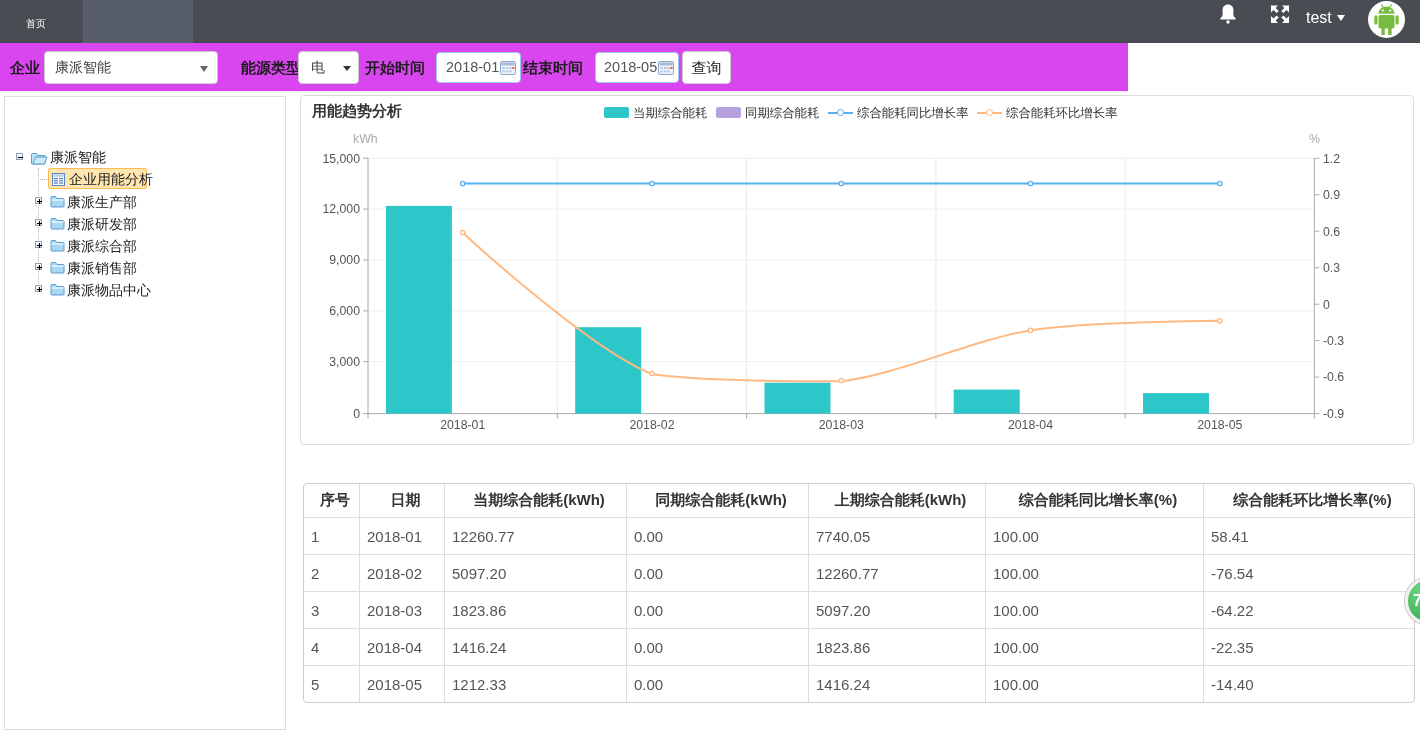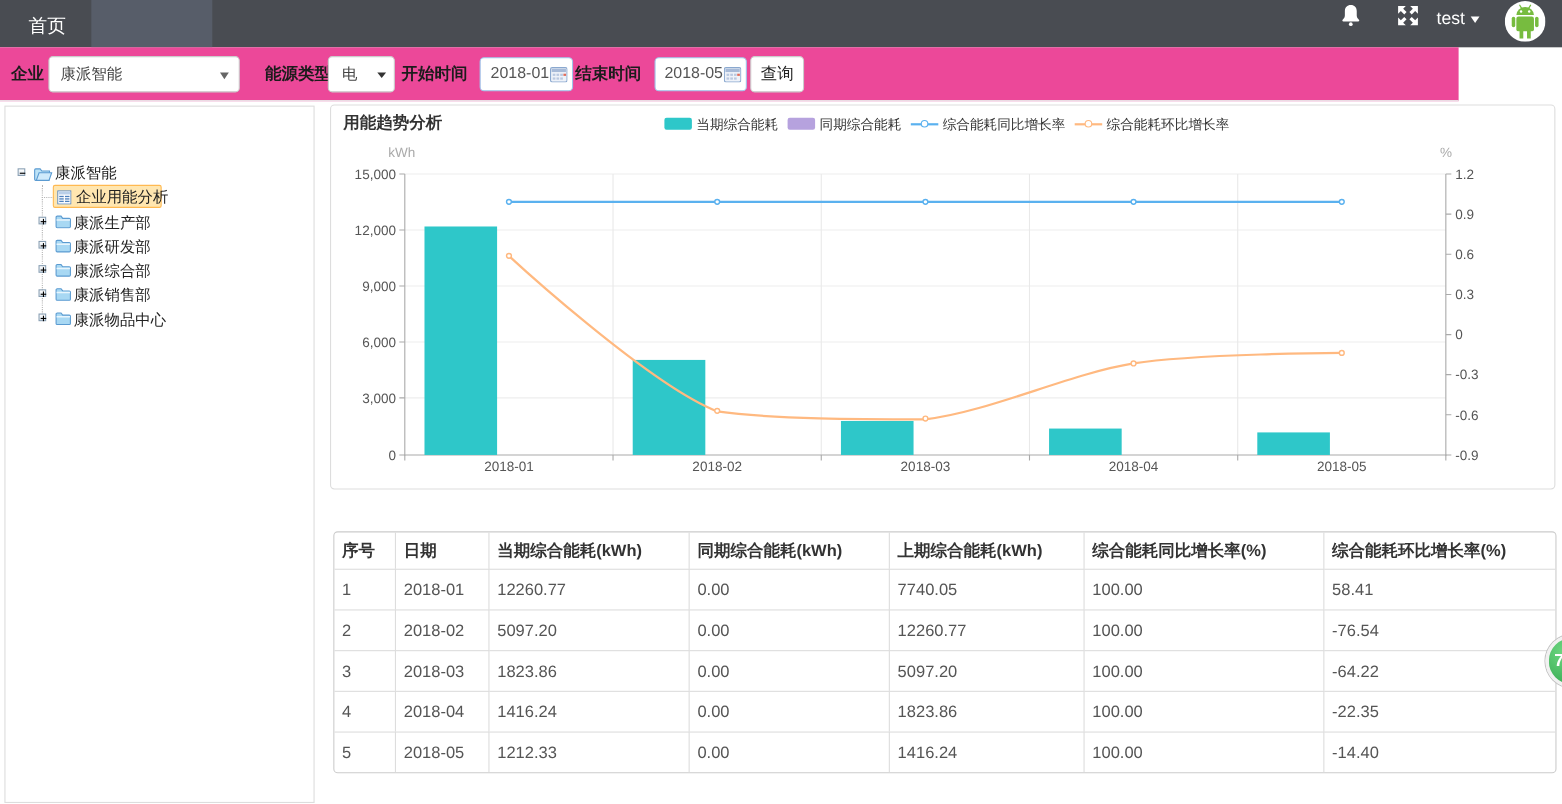--- a/index.html
+++ b/index.html
@@ -2,23 +2,23 @@
 <html><head>
 <meta charset="utf-8">
 <style>
 * { margin:0; padding:0; box-sizing:border-box; }
 html,body { width:1420px; height:731px; overflow:hidden; background:#fff;
   font-family:"Liberation Sans", sans-serif; }
 .abs { position:absolute; }
 
 #nav { position:absolute; left:0; top:0; width:1420px; height:43px; background:#494c52; }
 #tab-act { position:absolute; left:83px; top:0; width:110px; height:43px; background:#575d69; }
-.navtxt { position:absolute; color:#fff; font-size:17px; line-height:47px; }
-
-#filter { position:absolute; left:0; top:43px; width:1326px; height:49px; background:#ec4899; border-bottom:1px solid #ececec; }
+.navtxt { position:absolute; color:#fff; font-size:10px; line-height:47px; }
+
+#filter { position:absolute; left:0; top:43px; width:1128px; height:49px; background:#d946ef; border-bottom:1px solid #ececec; }
 .flbl { position:absolute; top:0; height:49px; line-height:49px; font-size:15px; font-weight:bold; color:#1c1c1c; }
 .fsel { position:absolute; top:8px; height:33px; background:#fff; border:1px solid #ccc; border-radius:4px; font-size:14px; color:#444; line-height:31px; }
 .fin { position:absolute; top:9px; height:31px; background:#fff; border:1px solid #9fc5ea; border-radius:4px; font-size:14.5px; color:#555; line-height:29px; }
 .caret-d { position:absolute; width:0; height:0; border-left:4.5px solid transparent; border-right:4.5px solid transparent; border-top:6px solid #666; }
 
 #side { position:absolute; left:4px; top:96px; width:282px; height:634px; background:#fff; border:1px solid #ddd; }
 #side-hd { position:absolute; left:0; top:0; width:280px; height:39px; background:#f7f7f7; border-bottom:1px solid #ddd; font-size:14px; color:#333; line-height:39px; padding-left:20px; }
 .tnode { position:absolute; font-size:14px; color:#222; white-space:nowrap; }
 .swbox { position:absolute; width:7px; height:7px; border:1px solid #8aa0b4; background:linear-gradient(#fff,#d9e2ea); }
 .swbox i { position:absolute; left:1px; top:3px; width:5px; height:1px; background:#000; }
@@ -28,21 +28,21 @@
 
 #chartcard { position:absolute; left:300px; top:95px; width:1114px; height:350px; background:#fff; border:1px solid #ddd; border-radius:4px; }
 #chart-title { position:absolute; left:11px; top:6px; font-size:15px; font-weight:bold; color:#333; }
 .lg { position:absolute; top:9px; height:14px; font-size:12.4px; color:#333; white-space:nowrap; }
 .lgsw { display:inline-block; width:25px; height:11px; border-radius:2px; vertical-align:-1px; margin-right:4px; }
 .lgln { display:inline-block; position:relative; width:25px; height:11px; vertical-align:-1px; margin-right:4px; }
 .lgln .l { position:absolute; left:0; top:5px; width:25px; height:2px; }
 .lgln .c { position:absolute; left:8.5px; top:1.5px; width:7px; height:7px; border-radius:50%; background:#fff; border:1.4px solid; }
 
 #tbl { position:absolute; left:303px; top:483px; width:1110px; border-collapse:separate; border-spacing:0; border:1px solid #ccc; border-radius:4px; table-layout:fixed; }
-#tbl th { height:33px; font-size:15px; font-weight:bold; color:#333; text-align:left; padding:0 0 0 7px; border-right:1px solid #ddd; }
+#tbl th { height:33px; font-size:15px; font-weight:bold; color:#333; text-align:center; padding:0 0 0 7px; border-right:1px solid #ddd; }
 #tbl td { height:37px; font-size:15px; color:#555; text-align:left; padding:0 0 0 7px; border-right:1px solid #ddd; border-top:1px solid #ddd; }
 #tbl th:last-child, #tbl td:last-child { border-right:none; }
 </style>
 </head>
 <body>
 <div id="nav">
   <div id="tab-act"></div>
   <div class="navtxt" style="left:26px;">首页</div>
   <svg class="abs" style="left:1218px; top:3px;" width="20" height="24" viewBox="0 0 20 24">
     <path d="M10 1.6 C6.7 1.6 4.6 4 4.6 7 L4.6 11.2 C4.6 13 3.7 13.9 2.6 15 C2 15.6 2.4 16.6 3.3 16.6 L16.7 16.6 C17.6 16.6 18 15.6 17.4 15 C16.3 13.9 15.4 13 15.4 11.2 L15.4 7 C15.4 4 13.3 1.6 10 1.6 Z" fill="#fff"></path>

